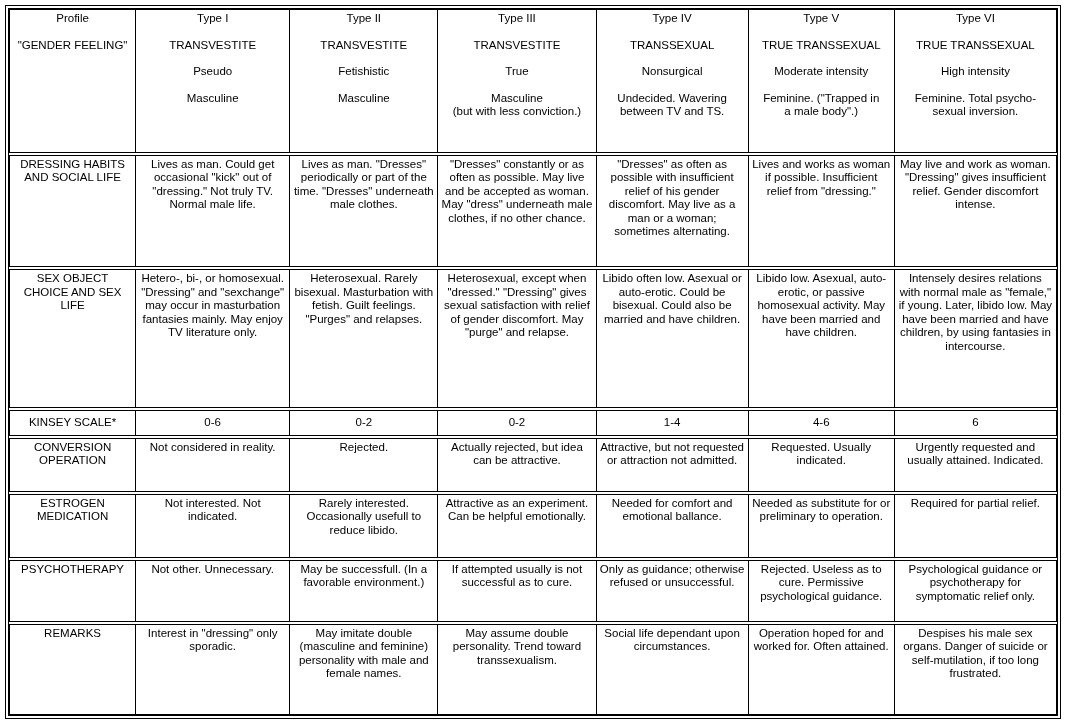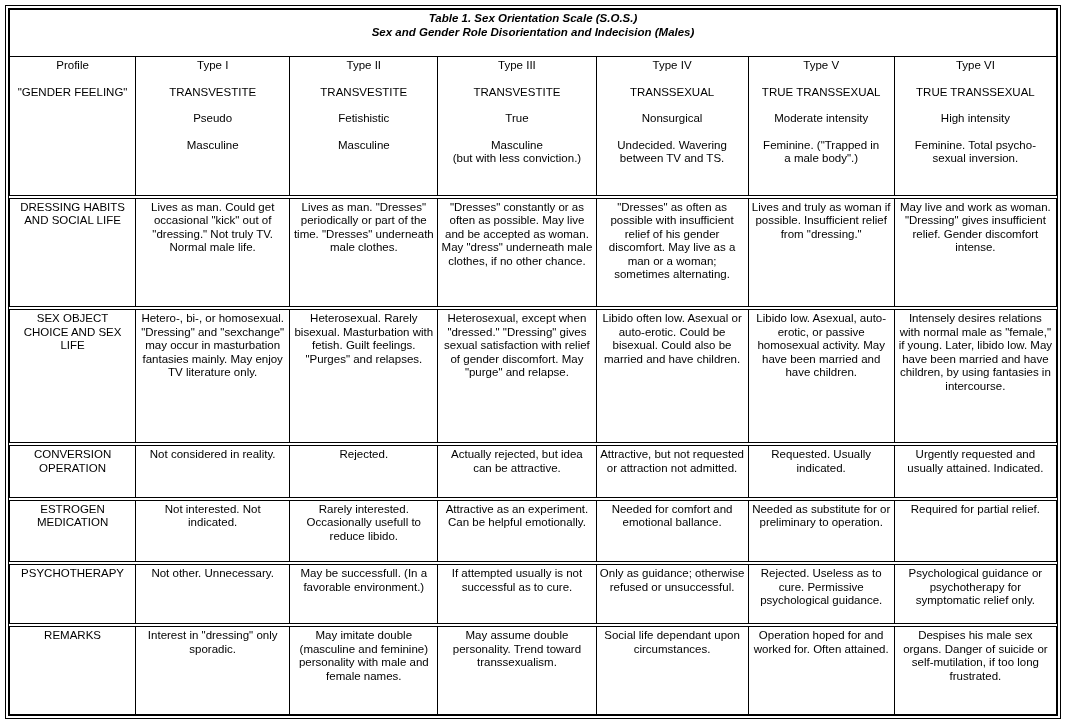--- a/index.html
+++ b/index.html
@@ -59,26 +59,20 @@
         <col style="width:126px">
           <col style="width:154px">
           <col style="width:148px">
         <col style="width:158px">
           <col style="width:152px">
           <col style="width:146px">
           <col style="width:162px">
       </colgroup>
 
       <tbody>
-          <tr style="height:38px">
-        <td class="title-cell" colspan="7">
-          <div>Table 1. Sex Orientation Scale (S.O.S.)</div>
-          <div>Sex and Gender Role Disorientation and Indecision (Males)</div>
-        </td>
-      </tr>
 
 
       <tr style="height:112px">
         <td class="profile-label-cell">
           <div class="pline">Profile</div>
           <div>"GENDER FEELING"</div>
         </td>
         <td>
           <div class="pline">Type I</div>
           <div class="pline">TRANSVESTITE</div>
@@ -120,34 +114,43 @@
 sexual inversion.</div>
         </td>
       </tr>
 
       <tr class="dbl" style="height:90px">
         <td>DRESSING HABITS AND SOCIAL LIFE</td>
         <td>Lives as man. Could get occasional "kick" out of "dressing." Not truly TV. Normal male life.</td>
         <td>Lives as man. "Dresses" periodically or part of the time. "Dresses" underneath male clothes.</td>
         <td class="bl-dbl">"Dresses" constantly or as often as possible. May live and be accepted as woman. May "dress" underneath male clothes, if no other chance.</td>
         <td>"Dresses" as often as possible with insufficient relief of his gender discomfort. May live as a man or a woman; sometimes alternating.</td>
-        <td>Lives and truly as woman if possible. Insufficient relief from "dressing."</td>
+        <td>Lives and works as woman if possible. Insufficient relief from "dressing."</td>
         <td>May live and work as woman. "Dressing" gives insufficient relief. Gender discomfort intense.</td>
       </tr>
 
       <tr class="dbl" style="height:110px">
         <td>SEX OBJECT CHOICE AND SEX LIFE</td>
         <td>Hetero-, bi-, or homosexual. "Dressing" and "sexchange" may occur in masturbation fantasies mainly. May enjoy TV literature only.</td>
         <td>Heterosexual. Rarely bisexual. Masturbation with fetish. Guilt feelings. "Purges" and relapses.</td>
         <td class="bl-dbl">Heterosexual, except when "dressed." "Dressing" gives sexual satisfaction with relief of gender discomfort. May "purge" and relapse.</td>
         <td>Libido often low. Asexual or auto-erotic. Could be bisexual. Could also be married and have children.</td>
         <td>Libido low. Asexual, auto-erotic, or passive homosexual activity. May have been married and have children.</td>
         <td>Intensely desires relations with normal male as "female," if young. Later, libido low. May have been married and have children, by using fantasies in intercourse.</td>
       </tr>
 
+      <tr class="dbl kinsey-row" style="height:22px">
+        <td>KINSEY SCALE*</td>
+        <td>0-6</td>
+        <td>0-2</td>
+        <td class="bl-dbl">0-2</td>
+        <td>1-4</td>
+        <td>4-6</td>
+        <td>6</td>
+      </tr>
 
       <tr class="dbl" style="height:44px">
         <td>CONVERSION OPERATION</td>
         <td>Not considered in reality.</td>
         <td>Rejected.</td>
         <td class="bl-dbl">Actually rejected, but idea can be attractive.</td>
         <td>Attractive, but not requested or attraction not admitted.</td>
         <td>Requested. Usually indicated.</td>
         <td>Urgently requested and usually attained. Indicated.</td>
       </tr>

